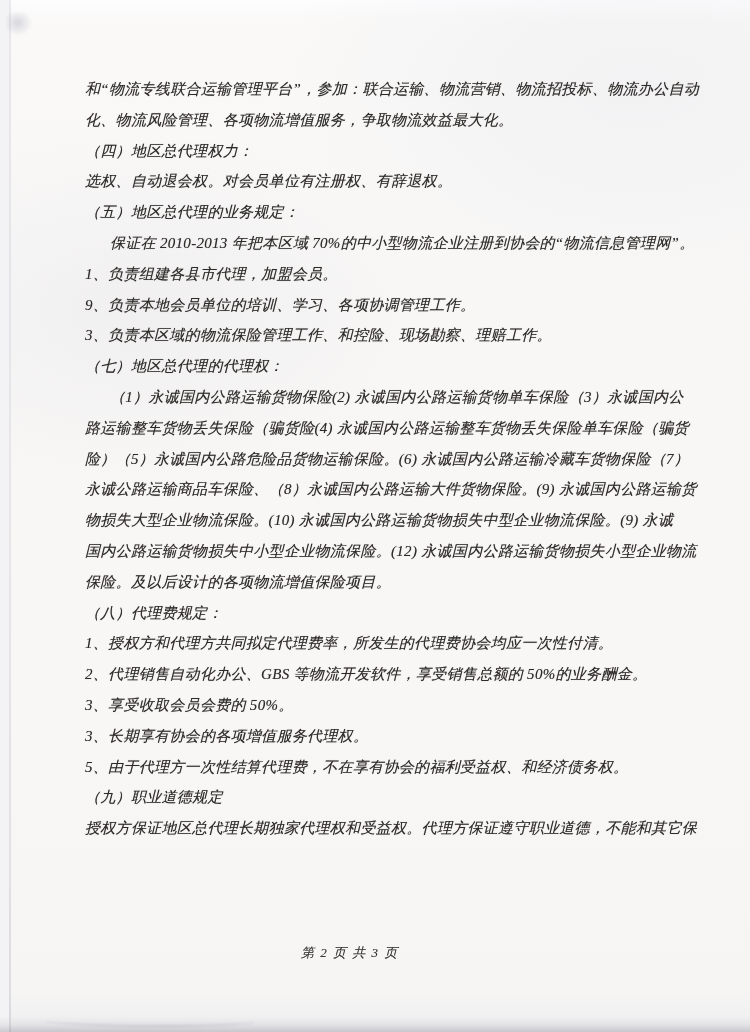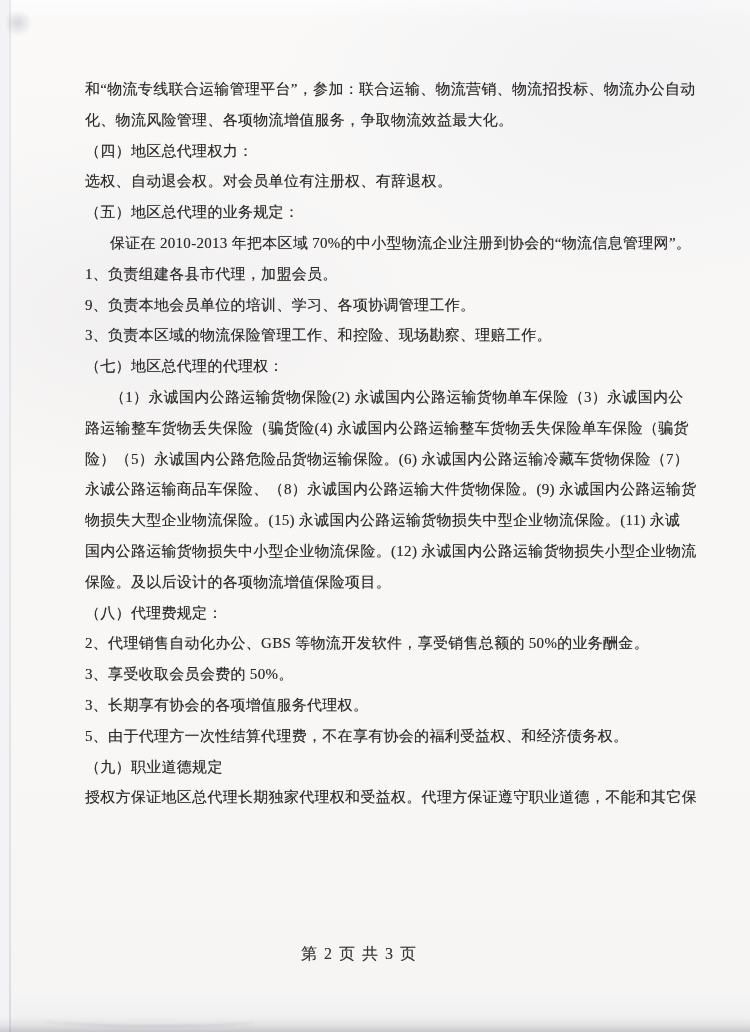--- a/index.html
+++ b/index.html
@@ -14,20 +14,21 @@
 
   
   .page-scan {
     position: relative;
     width: 750px;
     height: 1032px;
     background:
       radial-gradient(ellipse 420px 260px at 18% 30%, rgba(228,226,232,0.35), rgba(228,226,232,0) 70%),
       radial-gradient(ellipse 500px 300px at 85% 8%, rgba(234,233,238,0.45), rgba(234,233,238,0) 72%),
       linear-gradient(180deg, #fdfdfe 0%, #faf9f8 2%, #f8f7f6 30%, #f8f7f5 70%, #f6f5f4 96%, #eeeef0 100%);
+    font-style: italic;
   }
 
   
   .left-margin-strip {
     position: absolute;
     left: 0; top: 0;
     width: 9px; height: 100%;
     background: #f3f3f5;
   }
   .left-edge-line {
@@ -86,21 +87,21 @@
   }
   .doc-line.indent {
     text-indent: 25px;
   }
 
   
   .page-footer {
     position: absolute;
     left: 301px;
     top: 944px;
-    font-size: 16px;
+    font-size: 13px;
     letter-spacing: 1.5px;
     color: #3a3836;
     text-shadow: 0 0 0.6px rgba(70,64,58,0.5);
     white-space: nowrap;
   }
 </style>
 </head>
 <body>
 
 <div class="page-scan">
@@ -116,24 +117,25 @@
     <div class="doc-line">（五）地区总代理的业务规定：</div>
     <div class="doc-line indent">保证在 2010-2013 年把本区域 70%的中小型物流企业注册到协会的“物流信息管理网”。</div>
     <div class="doc-line">1、负责组建各县市代理，加盟会员。</div>
     <div class="doc-line">9、负责本地会员单位的培训、学习、各项协调管理工作。</div>
     <div class="doc-line">3、负责本区域的物流保险管理工作、和控险、现场勘察、理赔工作。</div>
     <div class="doc-line">（七）地区总代理的代理权：</div>
     <div class="doc-line indent">（1）永诚国内公路运输货物保险(2) 永诚国内公路运输货物单车保险（3）永诚国内公</div>
     <div class="doc-line">路运输整车货物丢失保险（骗货险(4) 永诚国内公路运输整车货物丢失保险单车保险（骗货</div>
     <div class="doc-line">险）（5）永诚国内公路危险品货物运输保险。(6) 永诚国内公路运输冷藏车货物保险（7）</div>
     <div class="doc-line">永诚公路运输商品车保险、（8）永诚国内公路运输大件货物保险。(9) 永诚国内公路运输货</div>
-    <div class="doc-line">物损失大型企业物流保险。(15) 永诚国内公路运输货物损失中型企业物流保险。(11) 永诚</div>
+    <div class="doc-line">物损失大型企业物流保险。(10) 永诚国内公路运输货物损失中型企业物流保险。(9) 永诚</div>
     <div class="doc-line">国内公路运输货物损失中小型企业物流保险。(12) 永诚国内公路运输货物损失小型企业物流</div>
     <div class="doc-line">保险。及以后设计的各项物流增值保险项目。</div>
     <div class="doc-line">（八）代理费规定：</div>
+    <div class="doc-line">1、授权方和代理方共同拟定代理费率，所发生的代理费协会均应一次性付清。</div>
     <div class="doc-line">2、代理销售自动化办公、GBS 等物流开发软件，享受销售总额的 50%的业务酬金。</div>
     <div class="doc-line">3、享受收取会员会费的 50%。</div>
     <div class="doc-line">3、长期享有协会的各项增值服务代理权。</div>
     <div class="doc-line">5、由于代理方一次性结算代理费，不在享有协会的福利受益权、和经济债务权。</div>
     <div class="doc-line">（九）职业道德规定</div>
     <div class="doc-line">授权方保证地区总代理长期独家代理权和受益权。代理方保证遵守职业道德，不能和其它保</div>
   </div>
 
   <div class="page-footer">第 2 页 共 3 页</div>
 

